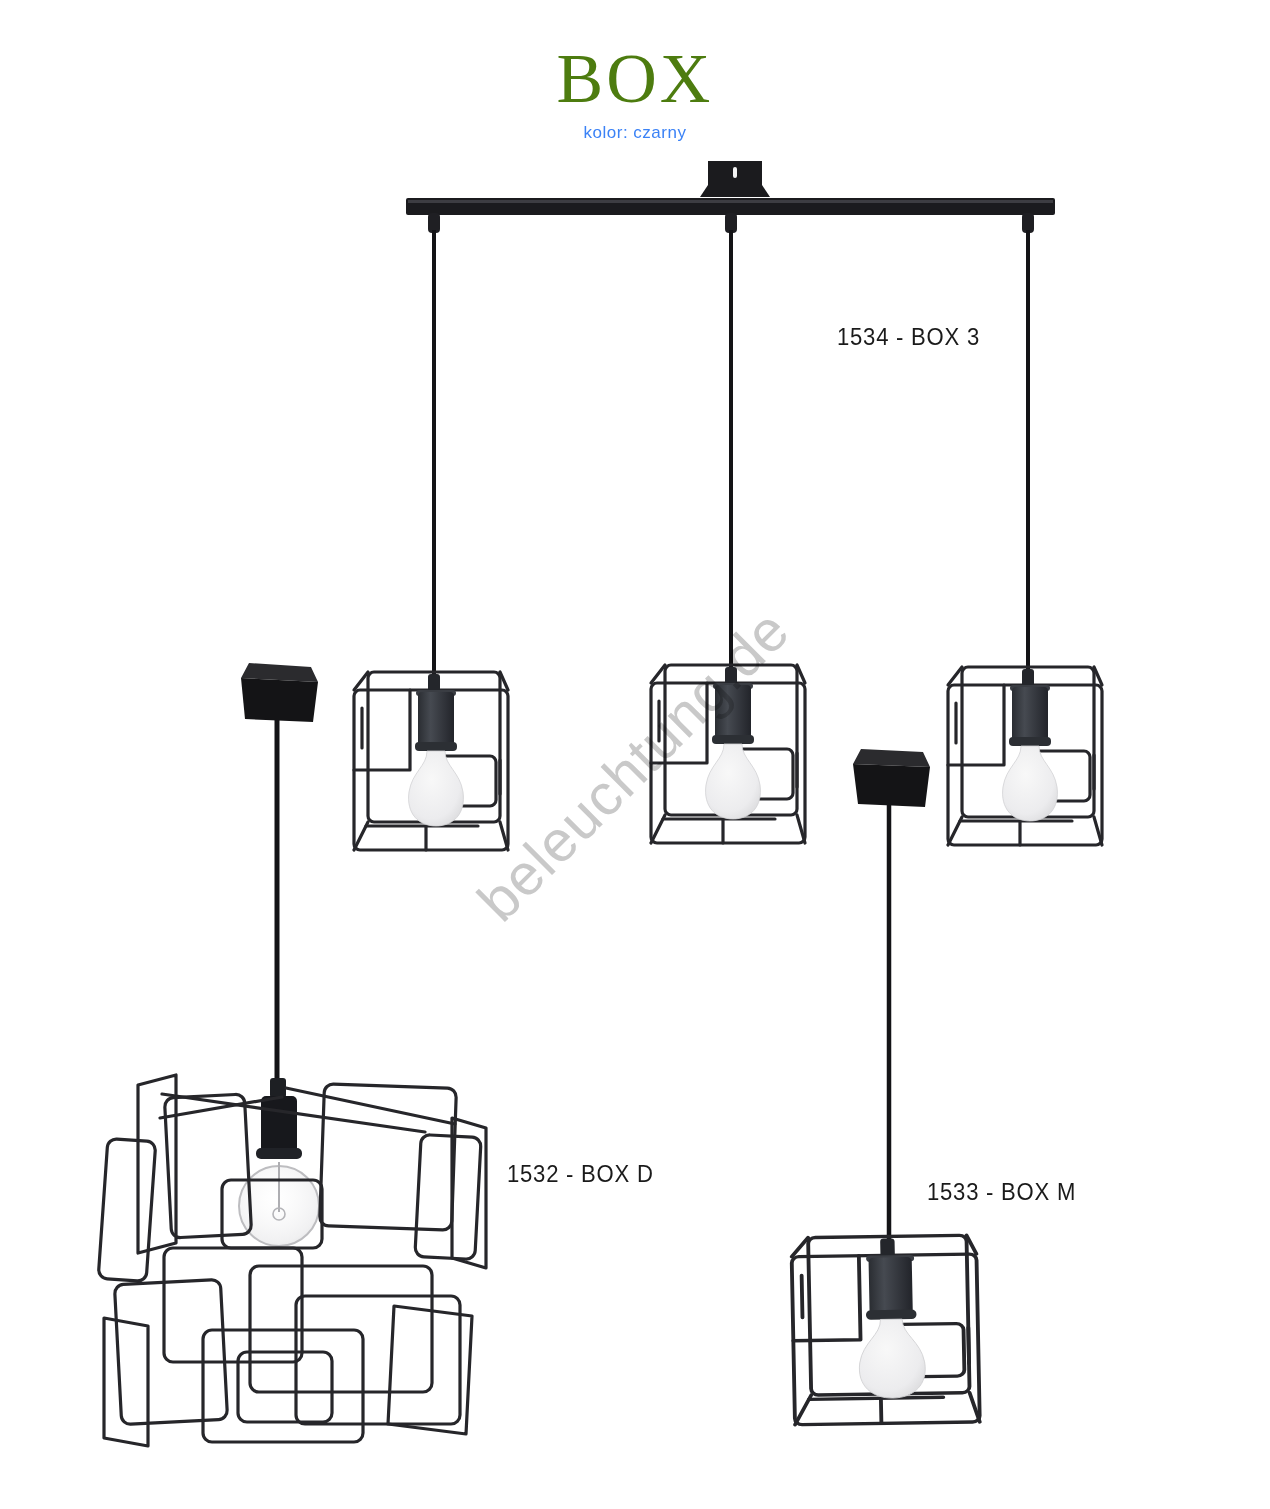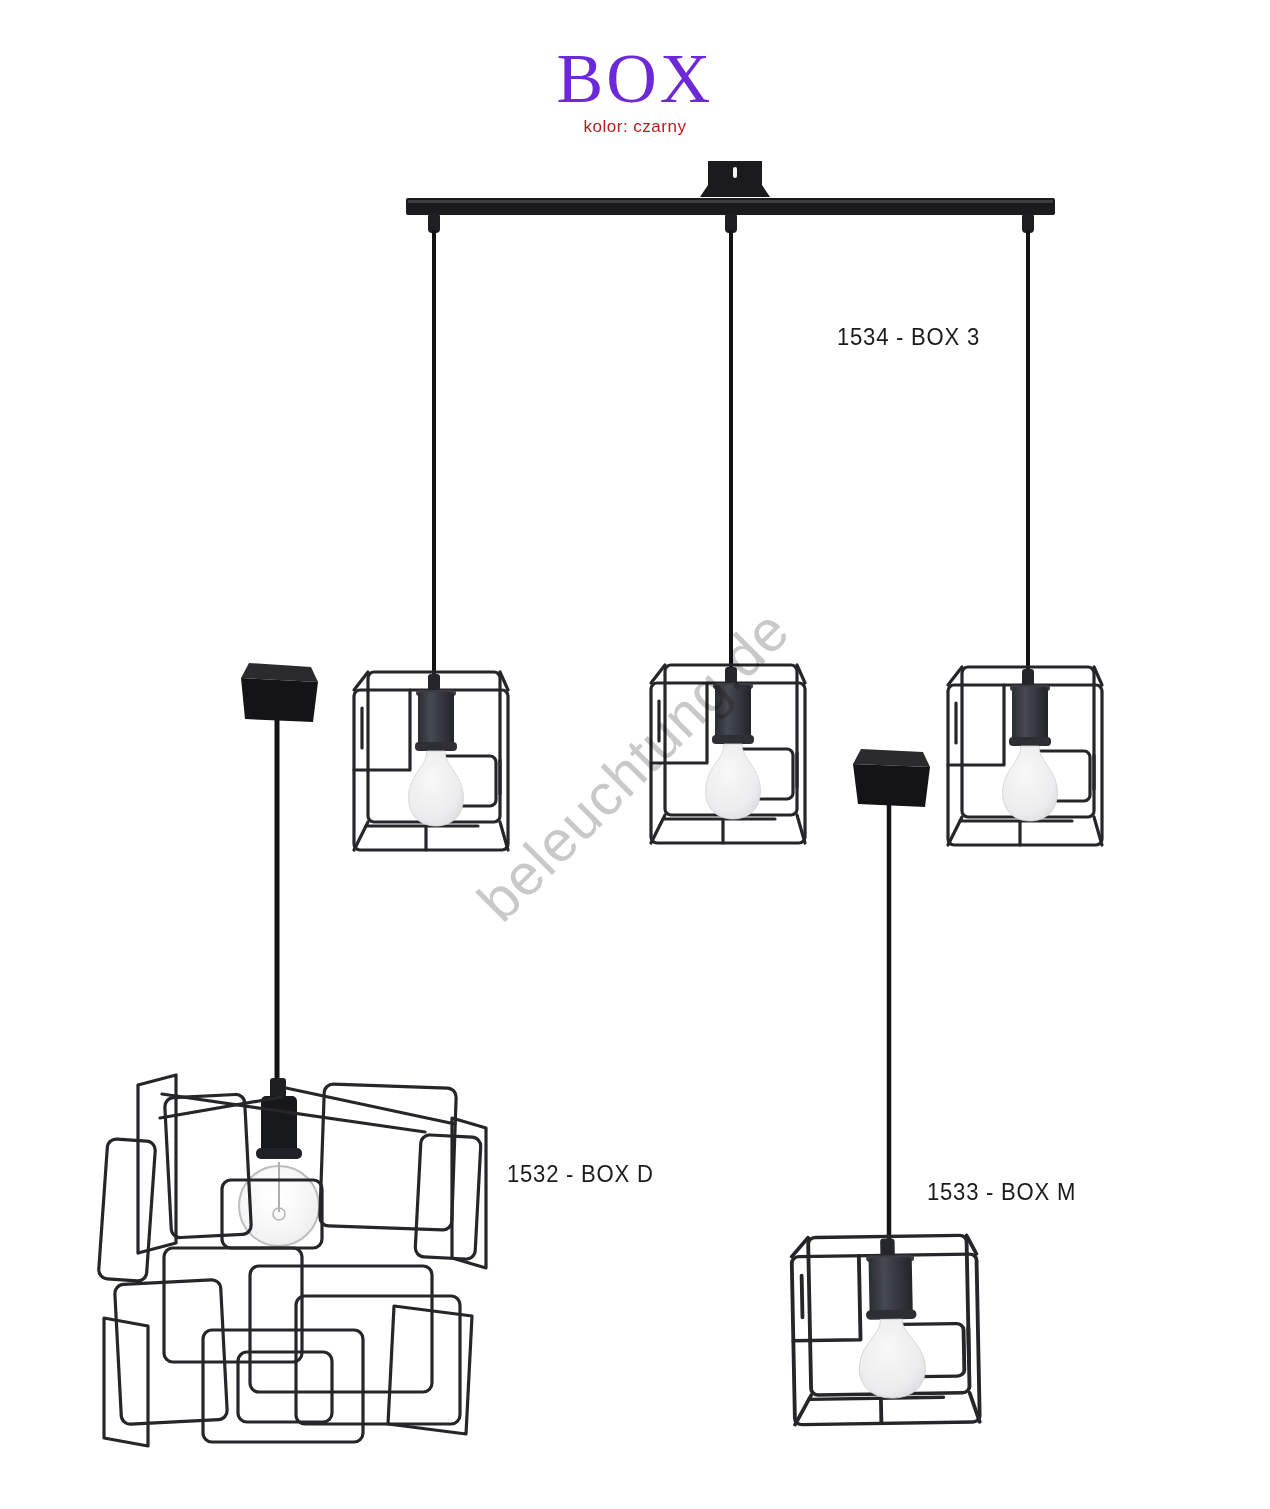--- a/index.html
+++ b/index.html
@@ -1,22 +1,22 @@
 <!DOCTYPE html>
 <html><head>
 <meta charset="utf-8">
 <style>
   html,body{margin:0;padding:0;background:#ffffff;}
   body{width:1270px;height:1509px;position:relative;overflow:hidden;
        font-family:"Liberation Sans",sans-serif;}
   .stage{position:absolute;inset:0;}
   .header{position:absolute;top:44px;left:0;width:100%;text-align:center;z-index:6;}
   .title{font-family:"Liberation Serif",serif;font-weight:400;font-size:70px;
-         line-height:1.0;color:#6d28d9;letter-spacing:3px;}
-  .subtitle{margin-top:3px;font-size:17px;color:#b91c1c;letter-spacing:0.5px;}
+         line-height:1.0;color:#4d7c0f;letter-spacing:3px;}
+  .subtitle{margin-top:9px;font-size:17px;color:#3b82f6;letter-spacing:0.5px;}
   .product-label{position:absolute;font-size:23px;color:#1a1a1a;letter-spacing:0.8px;
          white-space:nowrap;transform:scaleX(0.96);transform-origin:left top;z-index:6;}
   .label-box3{left:837px;top:324px;}
   .label-boxd{left:507px;top:1161px;}
   .label-boxm{left:927px;top:1179px;}
   .watermark{position:absolute;left:633px;top:765px;
          transform:translate(-50%,-50%) rotate(-45deg);
          font-size:58px;letter-spacing:1px;color:#c9c9c9;mix-blend-mode:multiply;
          white-space:nowrap;z-index:5;}
   svg{position:absolute;inset:0;z-index:2;}

